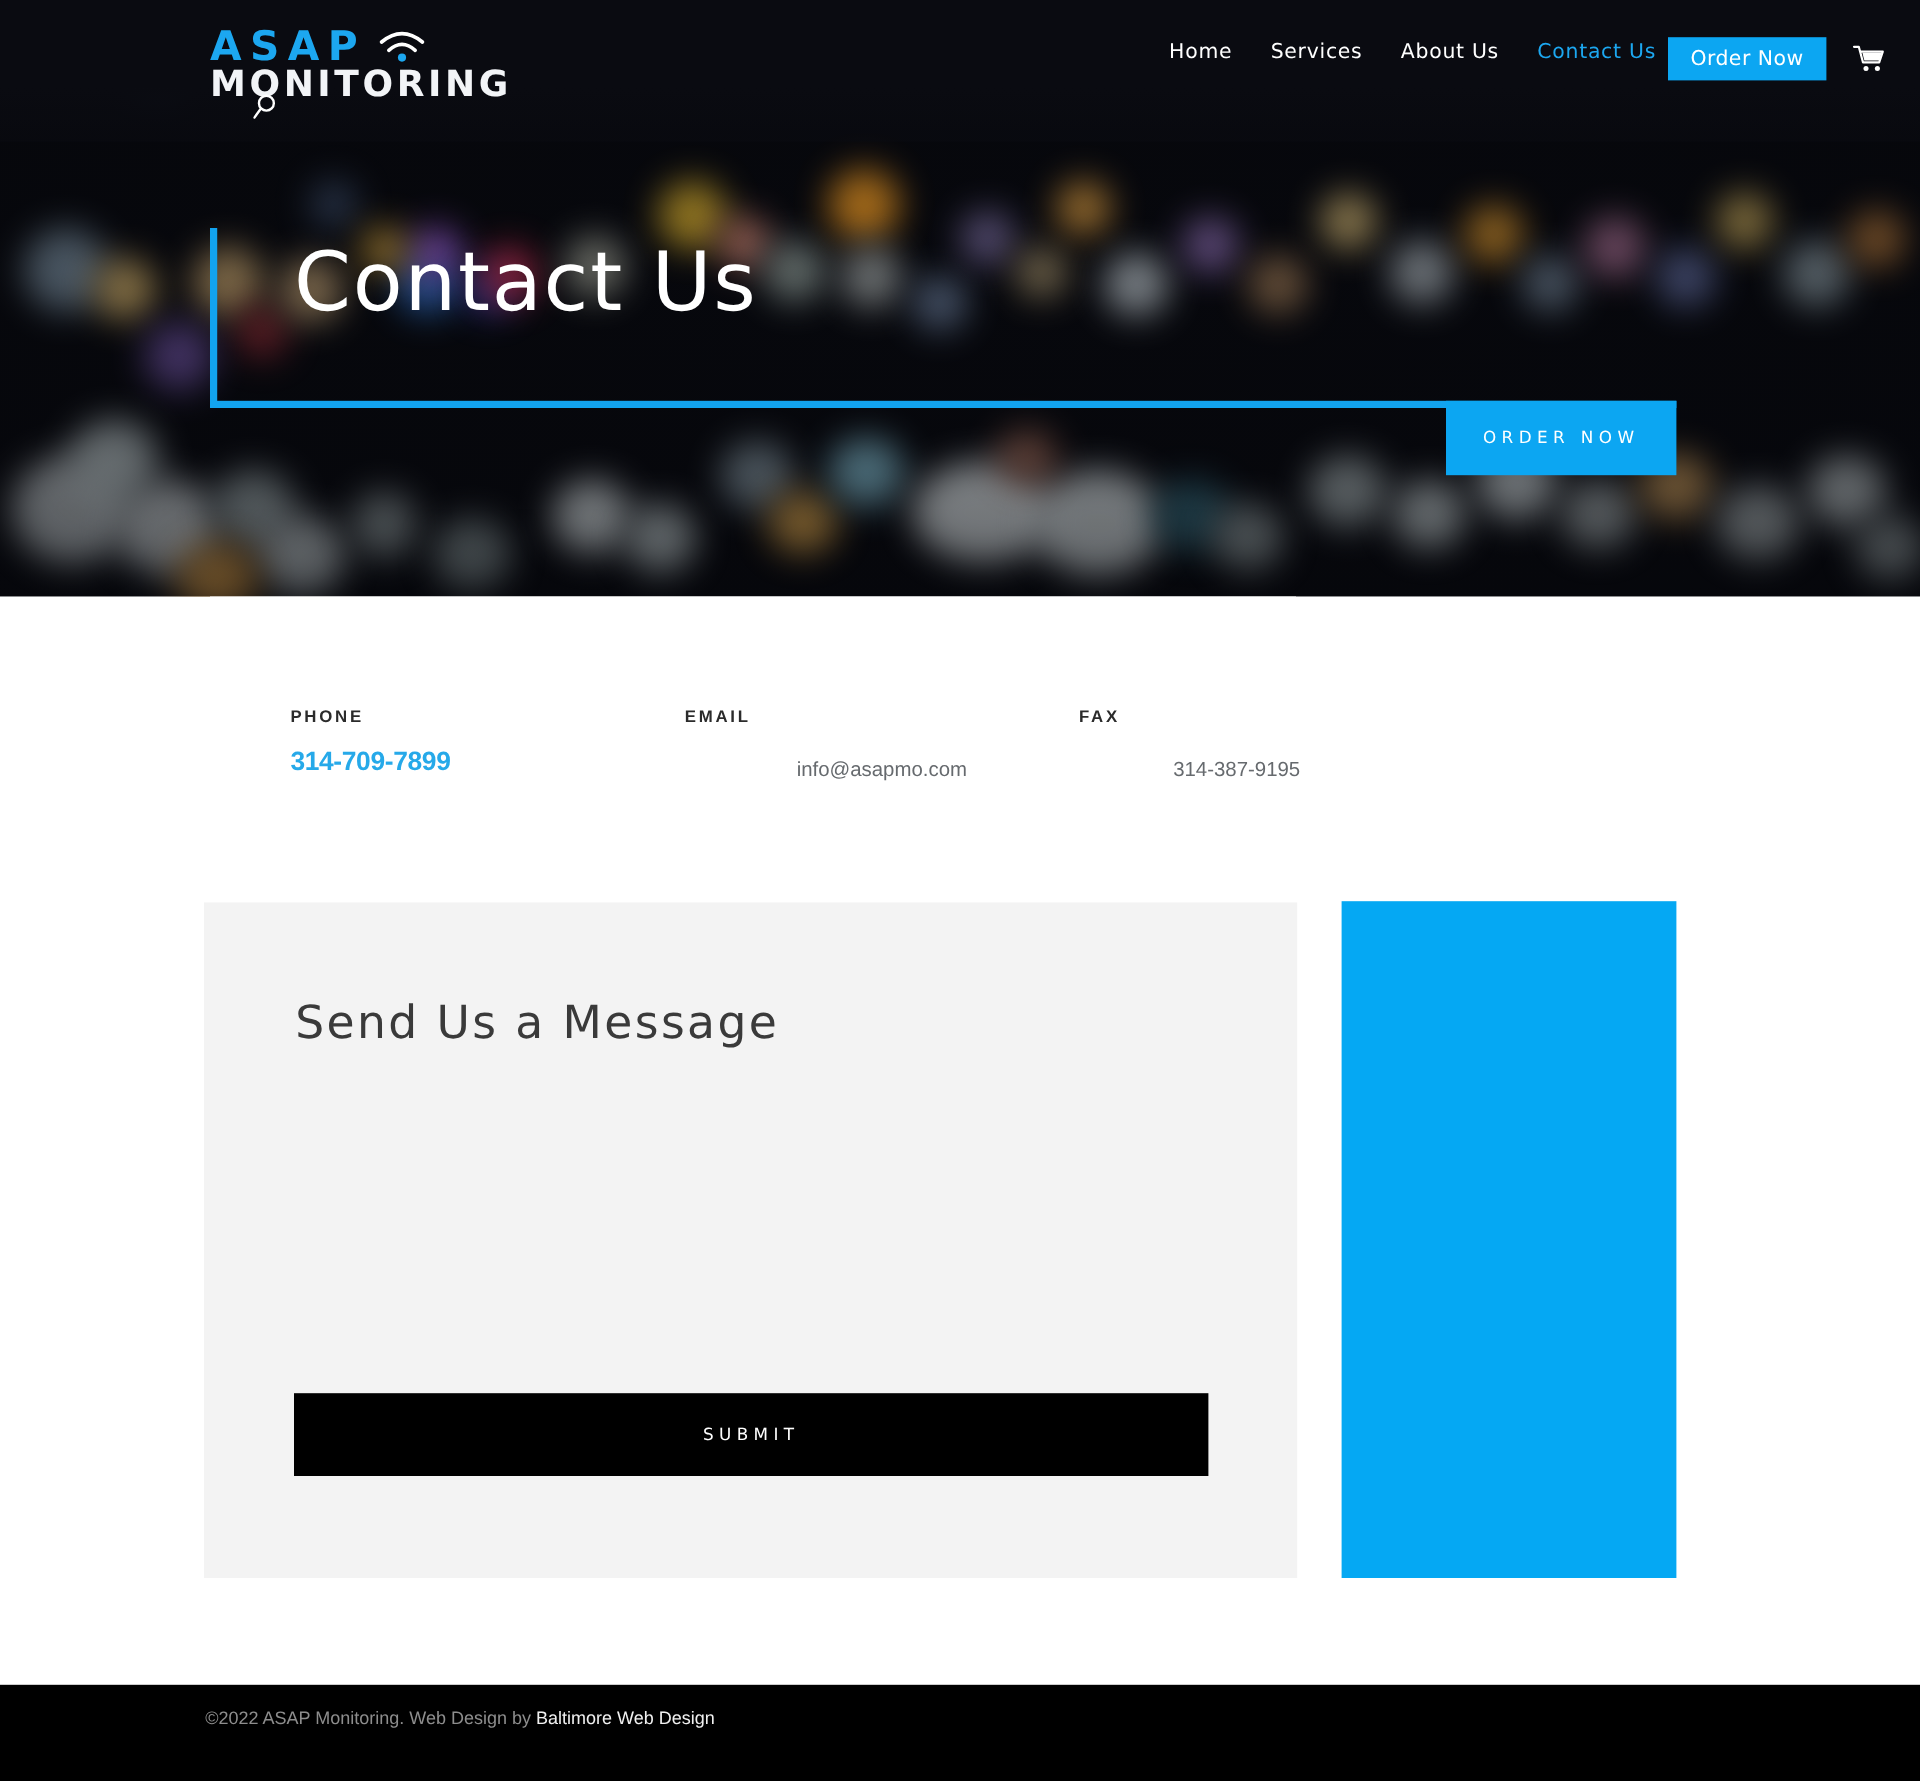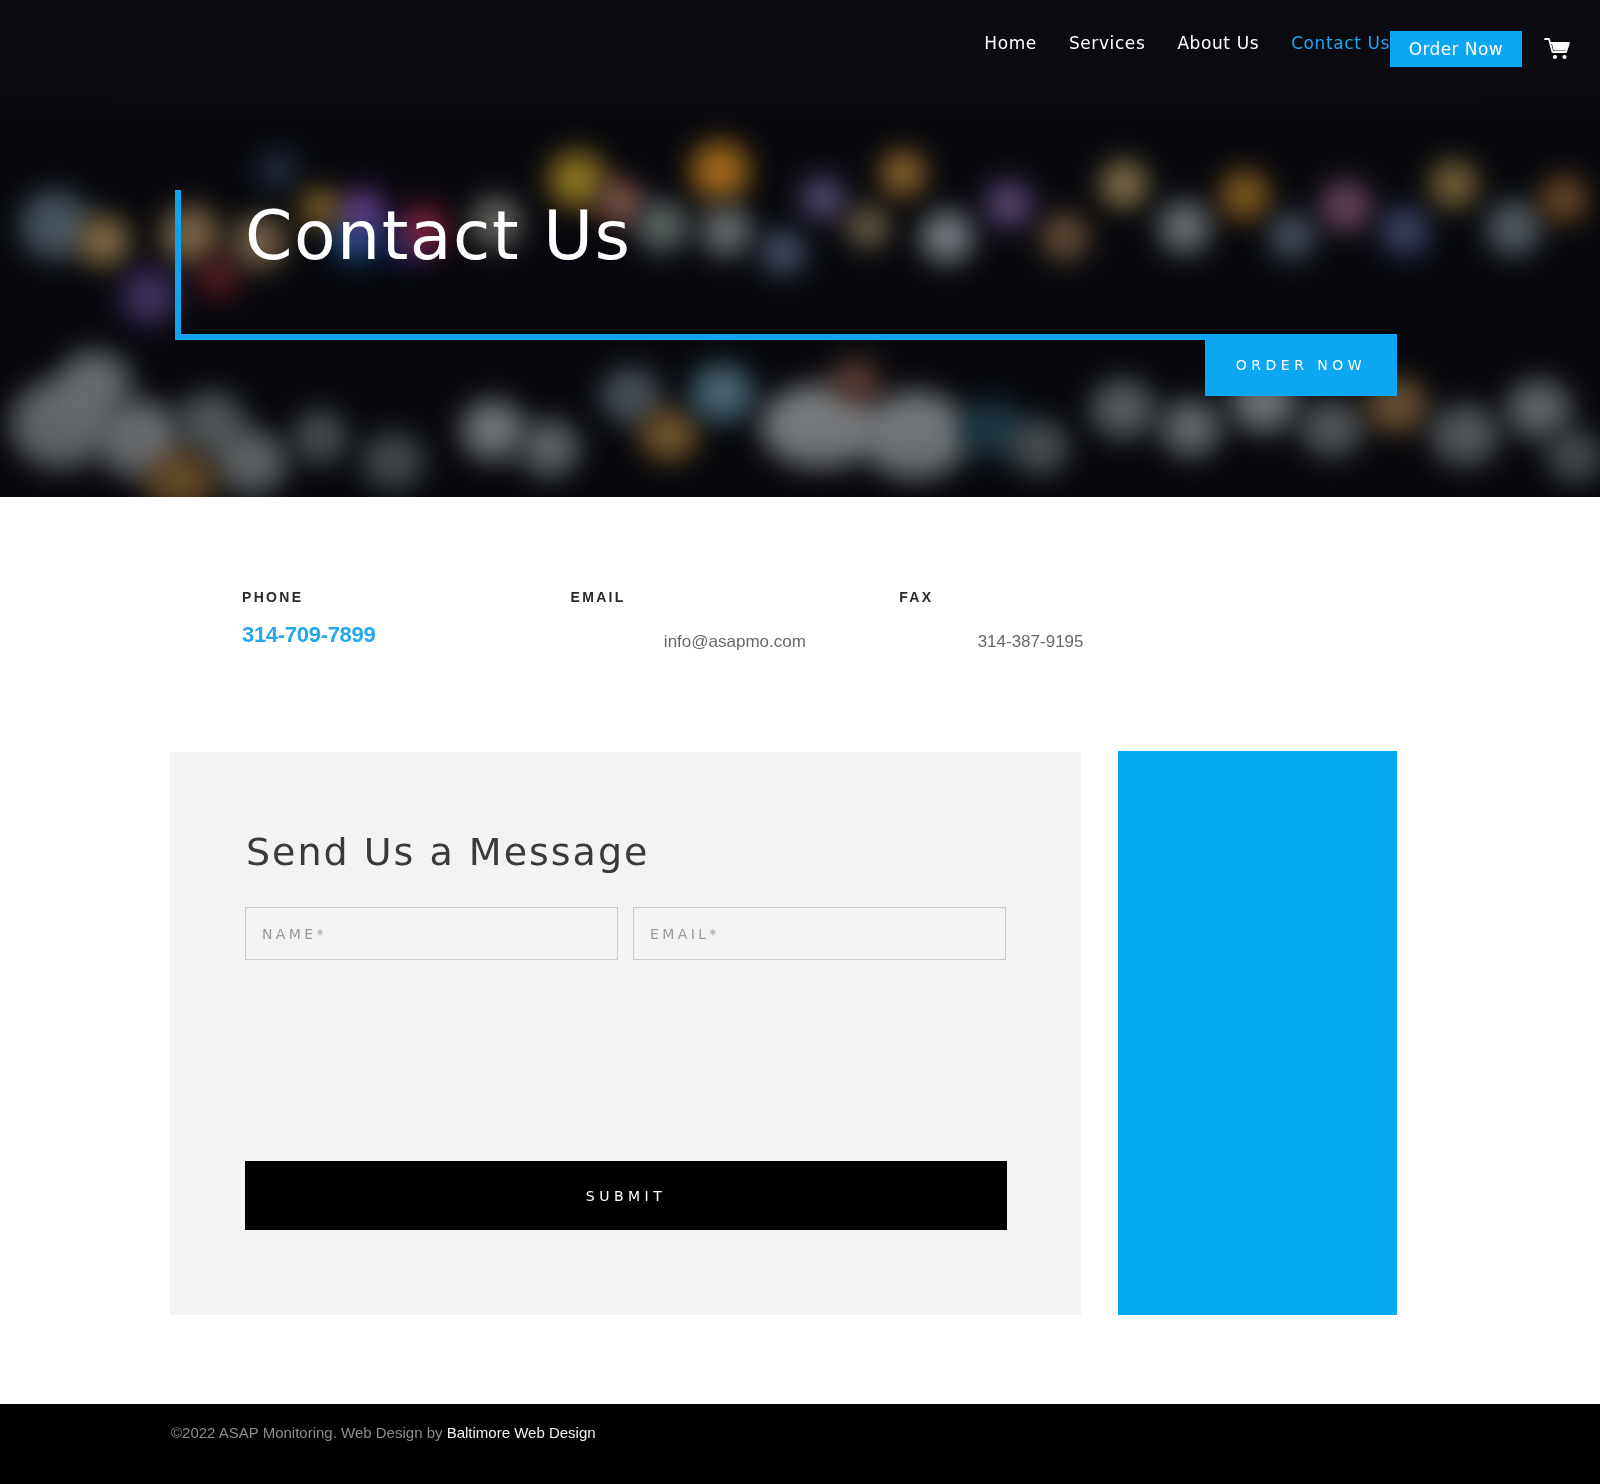--- a/index.html
+++ b/index.html
@@ -42,21 +42,21 @@
     color:#1ca7f0; font-family:"DejaVu Sans", sans-serif; line-height:34px;
   }
   .logo-wifi { position:absolute; left:140px; top:2px; width:40px; height:30px; }
   .logo-monitoring {
     position:absolute; left:0; top:34px;
     font-size:30px; font-weight:700; letter-spacing:3px;
     color:#f2f4f7; font-family:"DejaVu Sans", sans-serif; line-height:30px;
   }
   .logo-glass{ position:absolute; left:36px; top:56px; width:28px; height:22px; }
 
-  .nav-links { position:absolute; right:210px; top:33px; display:flex; align-items:flex-end; gap:32px; }
+  .nav-links { position:absolute; right:220px; top:33px; display:flex; align-items:flex-end; gap:32px; }
   .nav-link {
     font-size:17px; color:#ffffff; letter-spacing:0.6px;
     font-family:"DejaVu Sans", sans-serif; cursor:pointer; white-space:nowrap;
   }
   .nav-link.active { color:#1ca7f0; }
   .nav-order {
     position:absolute; right:78px; top:31px;
     background:#0ca6f2; color:#fff; font-size:17px;
     padding:8px 19px; letter-spacing:0.4px;
     font-family:"DejaVu Sans", sans-serif; cursor:pointer; white-space:nowrap;
@@ -224,20 +224,33 @@
       <i style="left:1300px; top:400px; width:64px;  height:58px;  background:#a0a8aa;"></i>
       <i style="left:1366px; top:378px; width:62px;  height:56px;  background:#c99a5a;"></i>
       <i style="left:1430px; top:405px; width:70px;  height:62px;  background:#aab2b4;"></i>
       <i style="left:1506px; top:380px; width:66px;  height:60px;  background:#c0c8ca;"></i>
       <i style="left:1546px; top:430px; width:58px;  height:54px;  background:#98a2a4;"></i>
     </div>
     <div class="hero-vignette"></div>
     <div class="hero-topfade"></div>
 
     <div class="nav">
+      <div class="logo">
+        <div class="logo-asap">ASAP</div>
+        <svg class="logo-wifi" viewBox="0 0 40 30">
+          <path d="M3 11 Q20 -3 37 11" stroke="#ffffff" stroke-width="3" fill="none" stroke-linecap="round"></path>
+          <path d="M9 18 Q20 8 31 18" stroke="#ffffff" stroke-width="3" fill="none" stroke-linecap="round"></path>
+          <circle cx="20" cy="24" r="3.4" fill="#1ca7f0"></circle>
+        </svg>
+        <div class="logo-monitoring">MONITORING</div>
+        <svg class="logo-glass" viewBox="0 0 28 22">
+          <circle cx="11" cy="8" r="6.2" stroke="#ffffff" stroke-width="2" fill="none"></circle>
+          <line x1="6" y1="13" x2="1" y2="20" stroke="#ffffff" stroke-width="2" stroke-linecap="round"></line>
+        </svg>
+      </div>
 
       <div class="nav-links">
         <span class="nav-link">Home</span>
         <span class="nav-link">Services</span>
         <span class="nav-link">About Us</span>
         <span class="nav-link active">Contact Us</span>
       </div>
 
       <div class="nav-order">Order Now</div>
 
@@ -273,24 +286,20 @@
       <div class="c-col fax">
         <div class="c-label">FAX</div>
         <div class="c-value">314-387-9195</div>
       </div>
     </div>
   </div>
 
   <div class="form-panel">
     <div class="form-title">Send Us a Message</div>
 
-    <div class="form-row">
-      <input class="fld half" type="text" placeholder="NAME*" style="">
-      <input class="fld half" type="text" placeholder="EMAIL*" style="">
-    </div>
 
 
     <button class="submit-btn">SUBMIT</button>
   </div>
 
   <div class="blue-panel"></div>
 
   <div class="footer">
     <div class="footer-text">
       <span>©2022 ASAP Monitoring. Web Design by </span><b>Baltimore Web Design</b>

